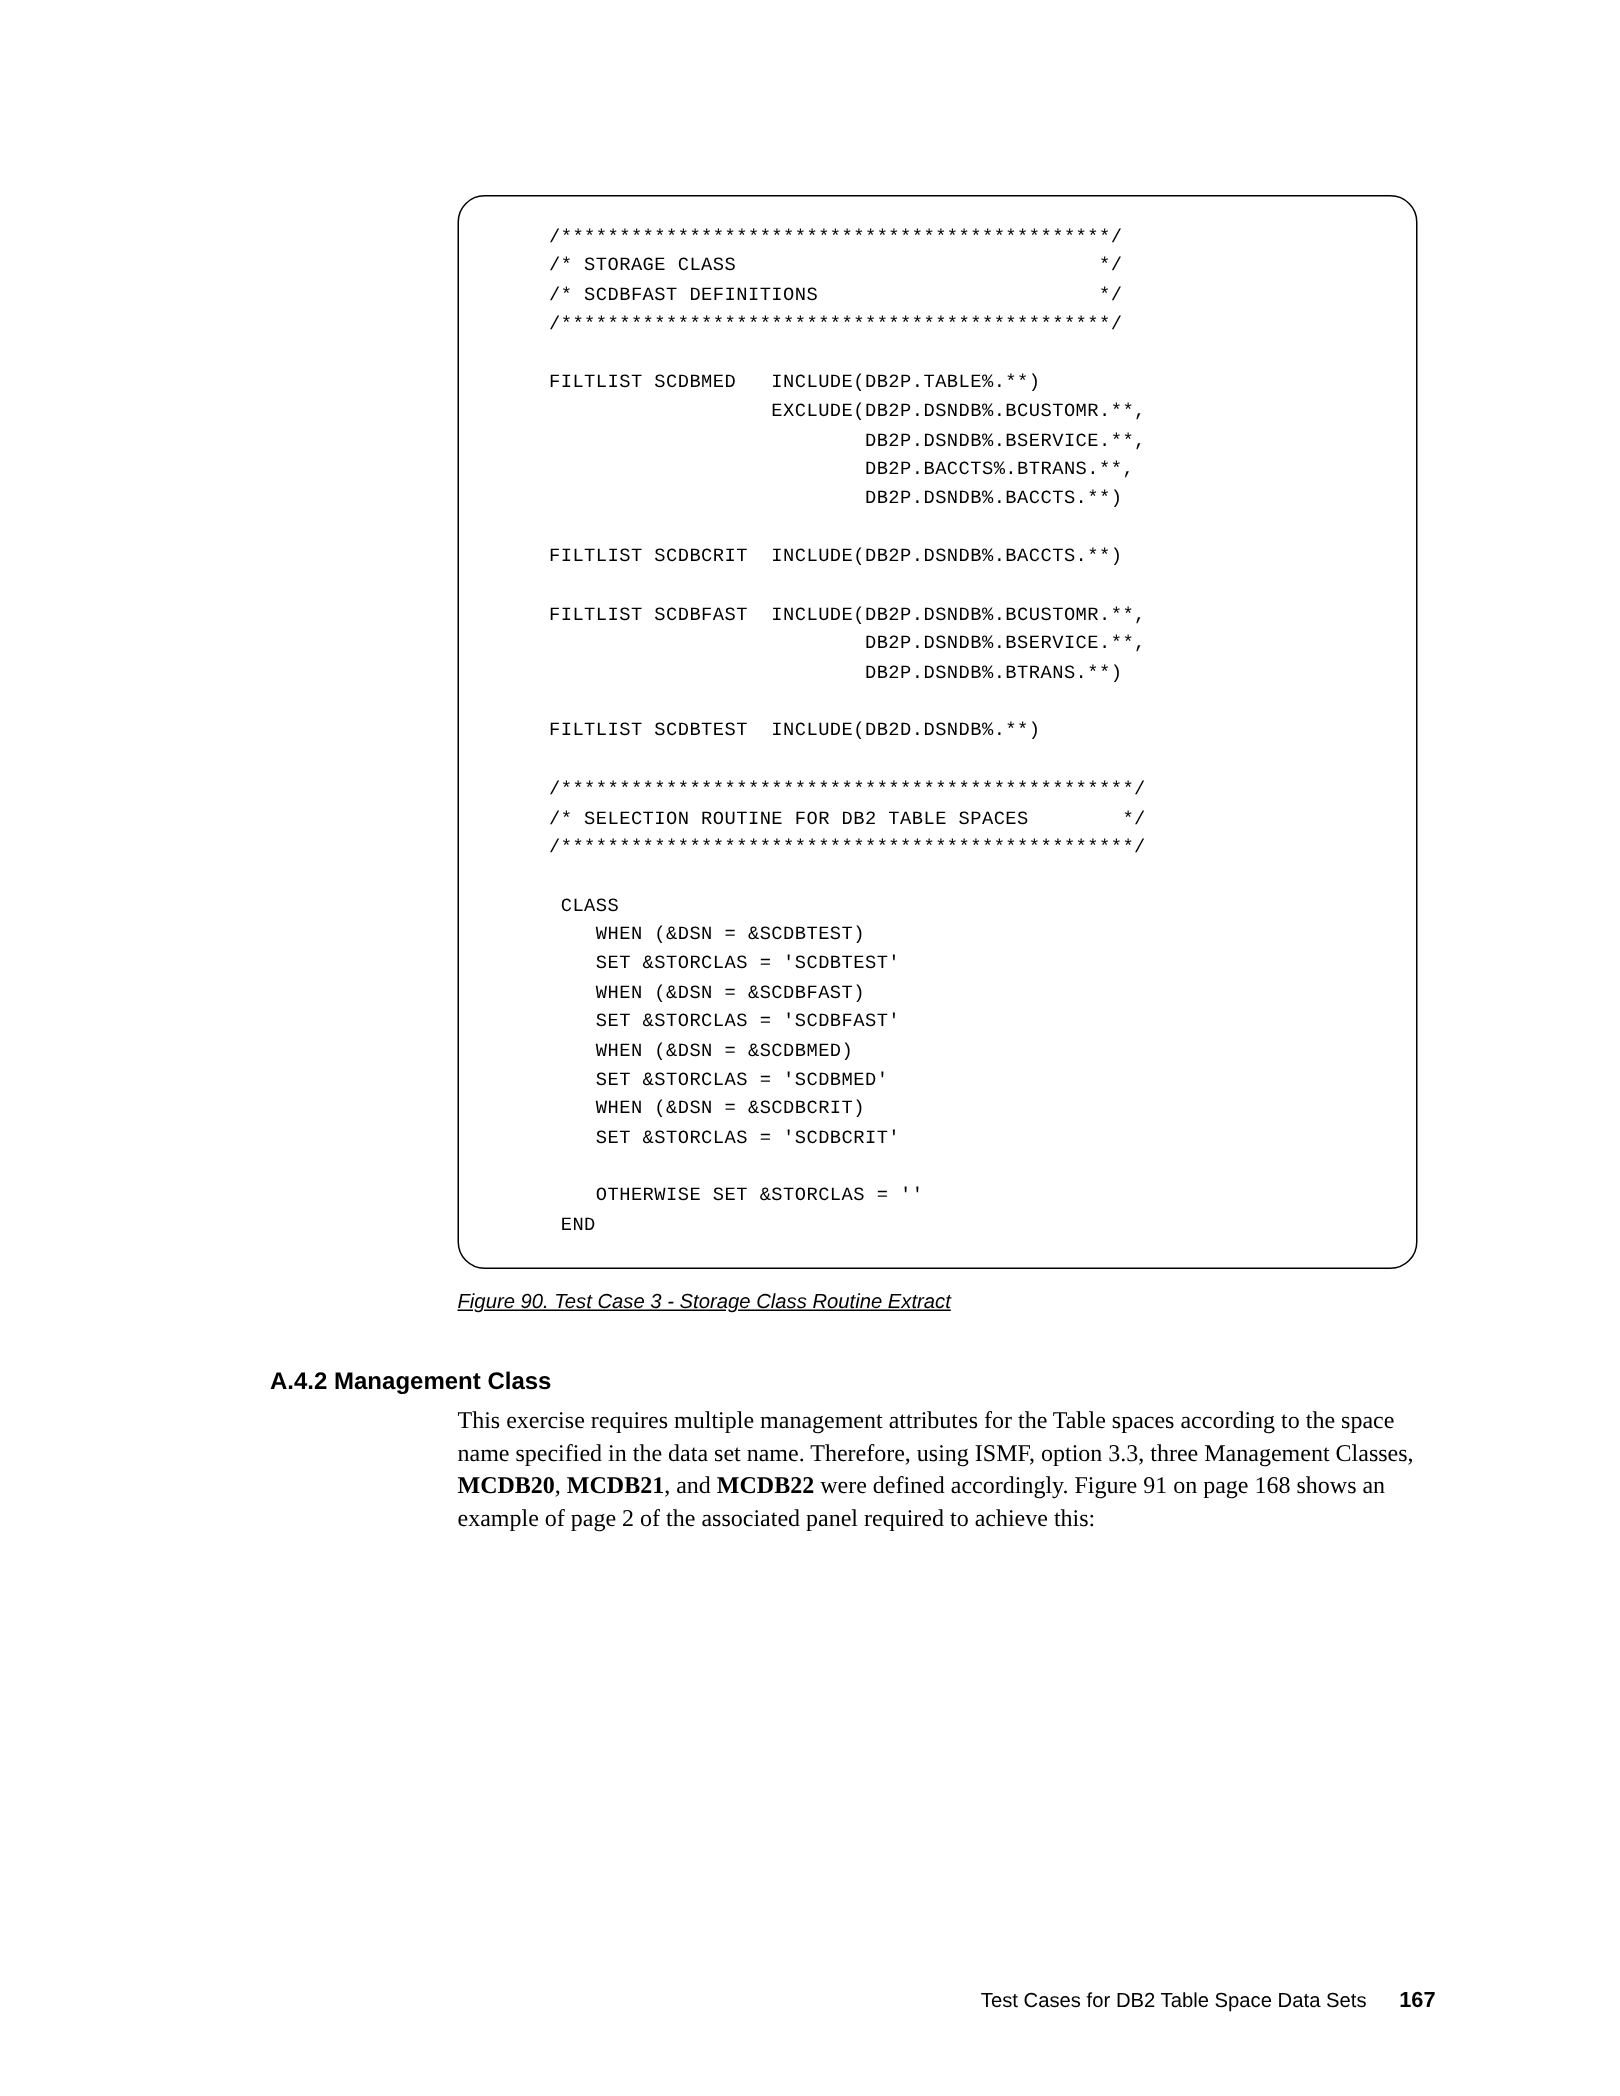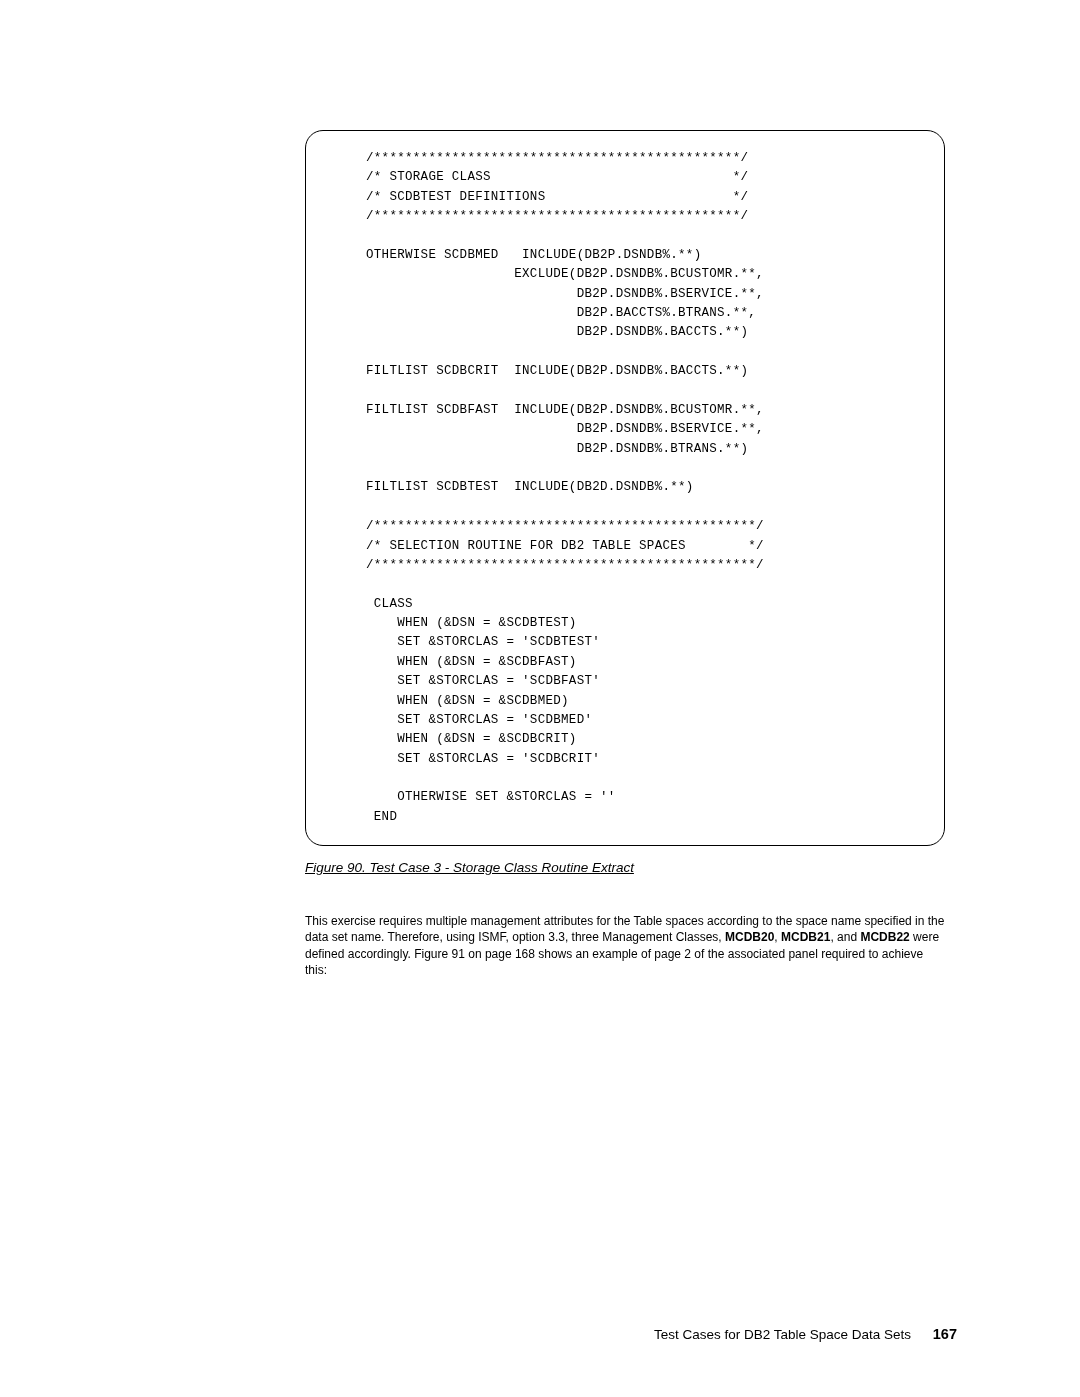--- a/index.html
+++ b/index.html
@@ -39,24 +39,25 @@
       margin-bottom: 38px;
       text-decoration: underline;
     }
     .section-heading {
       font-weight: bold;
       font-size: 16px;
       margin-bottom: 6px;
       margin-left: -50px;
     }
     .body-text {
-      font-size: 12px;
+      font-size: 16px;
       line-height: 1.35;
       margin-left: 75px;
       max-width: 645px;
+      font-family: Liberation Serif, serif;
     }
     .body-text .bold {
       font-weight: bold;
     }
     .footer {
       position: absolute;
       bottom: 55px;
       right: 123px;
       font-size: 13.5px;
     }
@@ -67,24 +68,24 @@
     }
   </style>
 </head>
 <body>
 
 <div class="page-container">
 
   <div class="code-box">
     <pre><span>/***********************************************/</span>
 <span>/* STORAGE CLASS                               */</span>
-<span>/* SCDBTEST DEFINITIONS                        */</span>
+<span>/* SCDBFAST DEFINITIONS                        */</span>
 <span>/***********************************************/</span>
 <span></span>
-<span>OTHERWISE SCDBMED   INCLUDE(DB2P.DSNDB%.**)</span>
+<span>FILTLIST SCDBMED   INCLUDE(DB2P.TABLE%.**)</span>
 <span>                   EXCLUDE(DB2P.DSNDB%.BCUSTOMR.**,</span>
 <span>                           DB2P.DSNDB%.BSERVICE.**,</span>
 <span>                           DB2P.BACCTS%.BTRANS.**,</span>
 <span>                           DB2P.DSNDB%.BACCTS.**)</span>
 <span></span>
 <span>FILTLIST SCDBCRIT  INCLUDE(DB2P.DSNDB%.BACCTS.**)</span>
 <span></span>
 <span>FILTLIST SCDBFAST  INCLUDE(DB2P.DSNDB%.BCUSTOMR.**,</span>
 <span>                           DB2P.DSNDB%.BSERVICE.**,</span>
 <span>                           DB2P.DSNDB%.BTRANS.**)</span>
@@ -104,20 +105,21 @@
 <span>    SET &amp;STORCLAS = 'SCDBMED'</span>
 <span>    WHEN (&amp;DSN = &amp;SCDBCRIT)</span>
 <span>    SET &amp;STORCLAS = 'SCDBCRIT'</span>
 <span></span>
 <span>    OTHERWISE SET &amp;STORCLAS = ''</span>
 <span> END</span></pre>
   </div>
 
   <div class="figure-caption">Figure 90.  Test Case 3 - Storage Class Routine Extract</div>
 
+  <div class="section-heading">A.4.2  Management Class</div>
 
   <div class="body-text">
     <span>This exercise requires multiple management attributes for the Table spaces according to the space name specified in the data set name. Therefore, using ISMF, option 3.3, three Management Classes, </span><span class="bold">MCDB20</span><span>, </span><span class="bold">MCDB21</span><span>, and </span><span class="bold">MCDB22</span><span> were defined accordingly. Figure 91 on page 168 shows an example of page 2 of the associated panel required to achieve this:</span>
   </div>
 
 </div>
 
 <div class="footer">
   <span>Test Cases for DB2 Table Space Data Sets</span>
   <span class="page-num">167</span>

